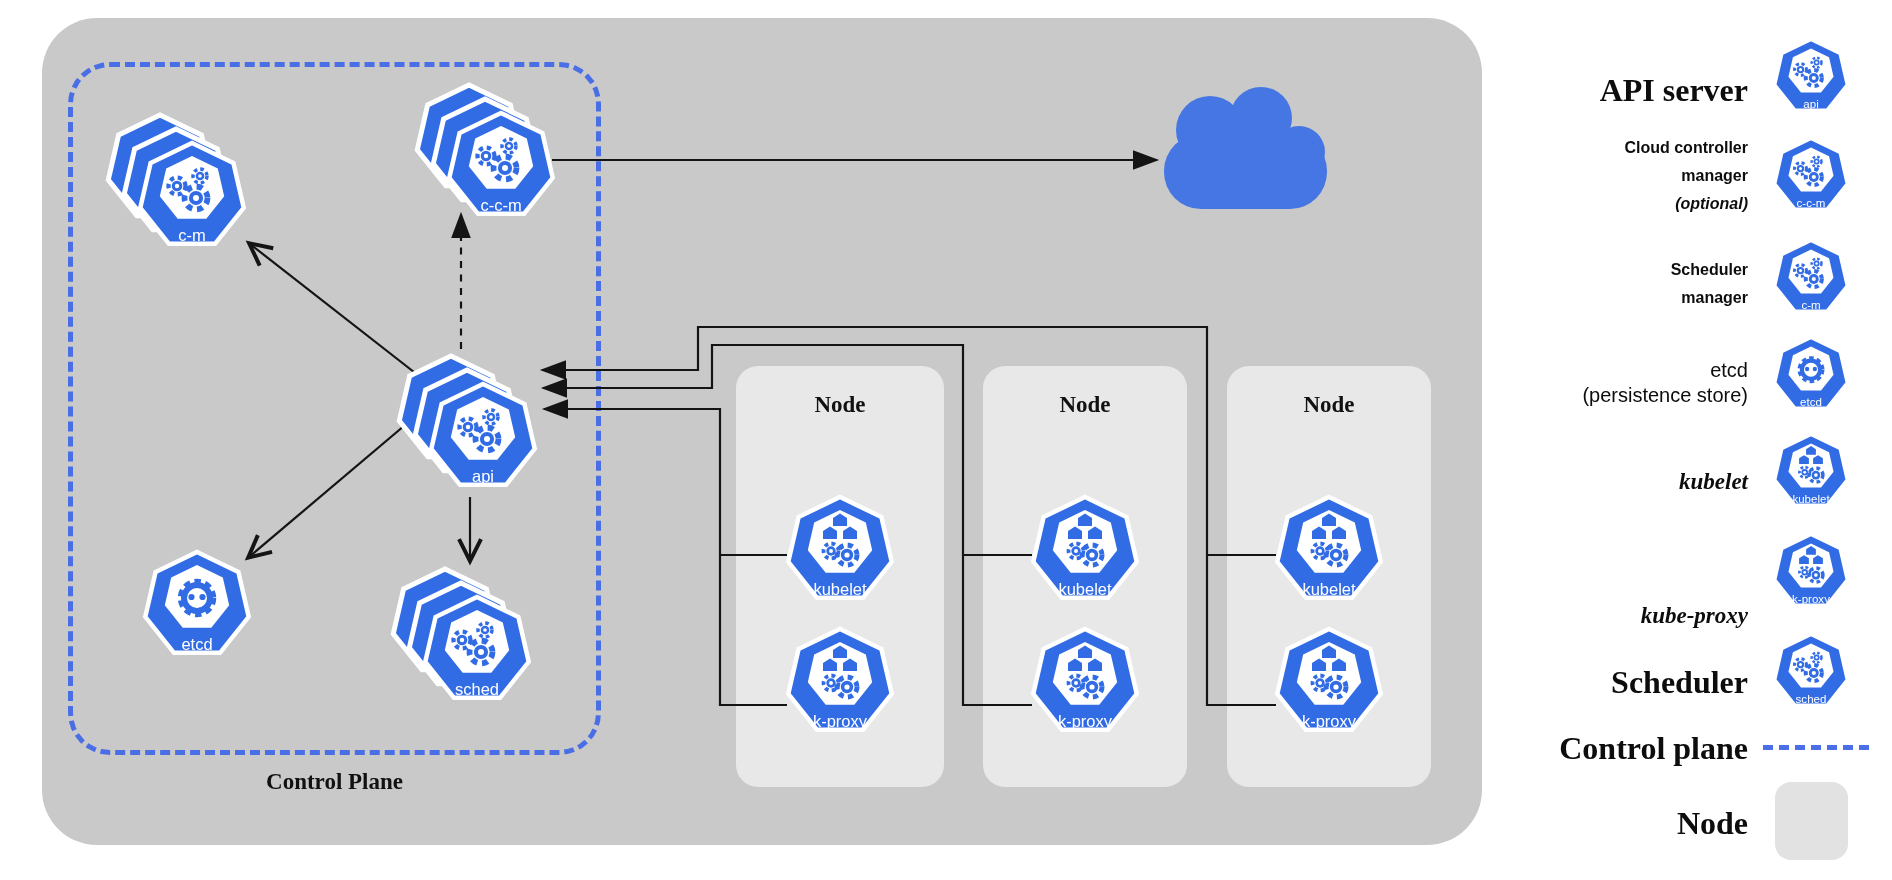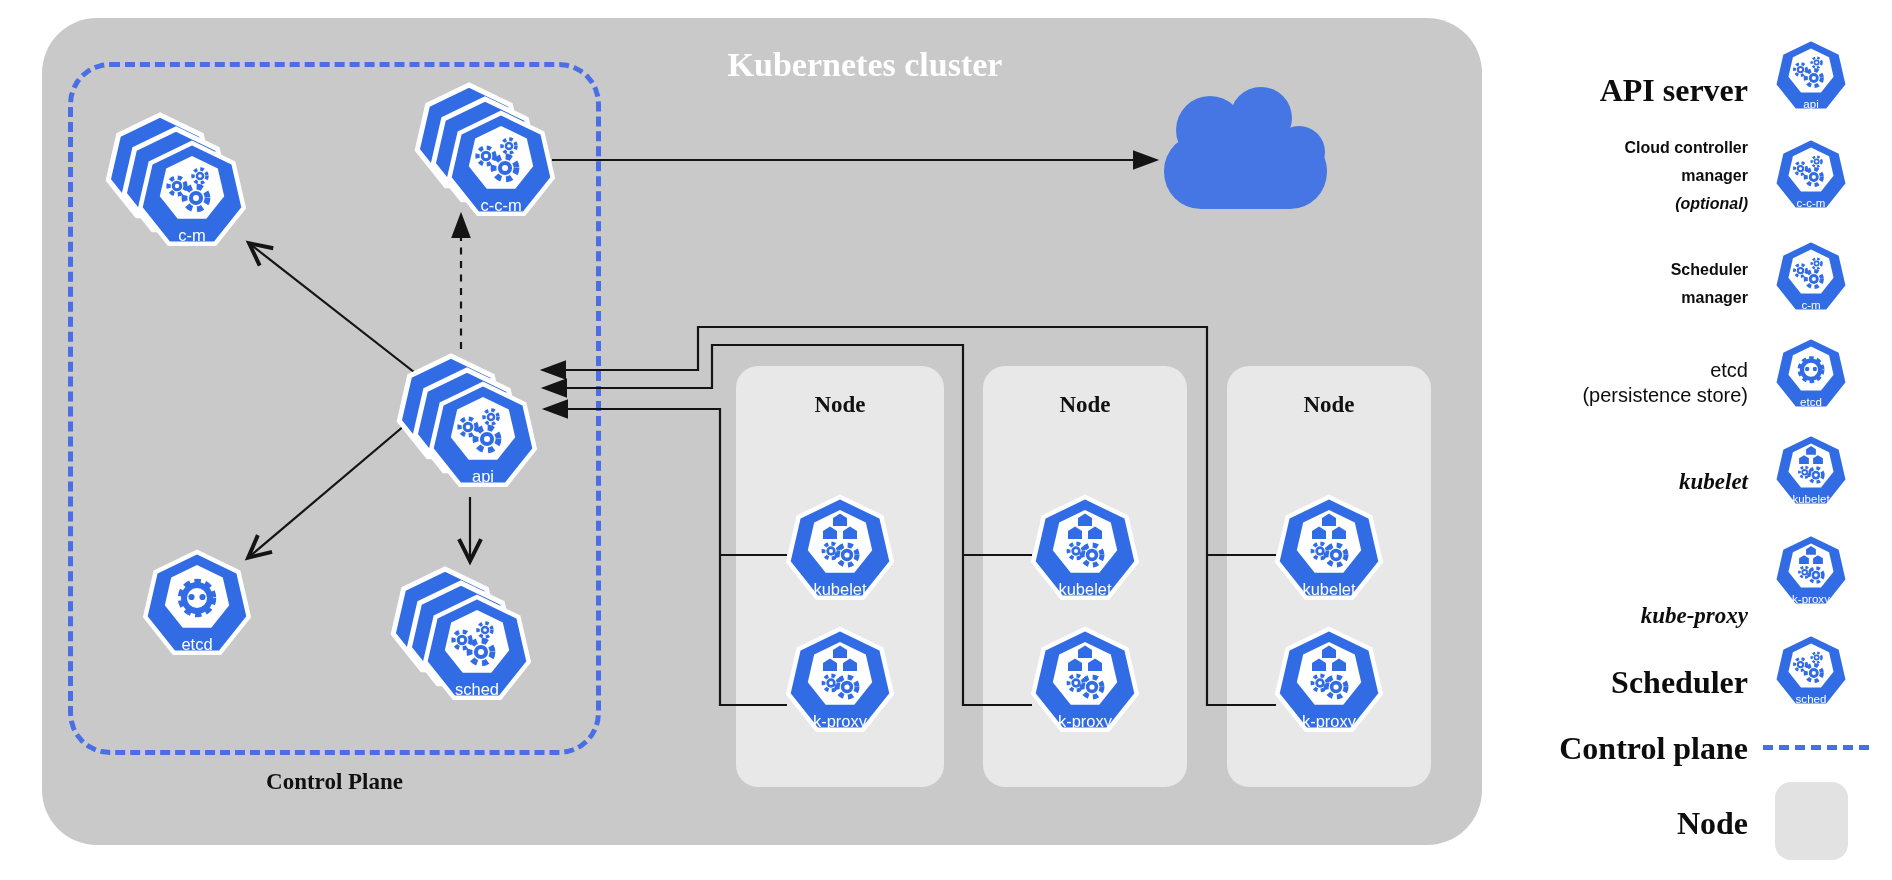--- a/index.html
+++ b/index.html
@@ -349,21 +349,20 @@
 
   <svg id="cloud" viewBox="0 0 175 135" xmlns="http://www.w3.org/2000/svg">
     <g>
       <circle cx="52" cy="52" r="34" fill="#4576e3"></circle>
       <circle cx="103" cy="40" r="31" fill="#4576e3"></circle>
       <circle cx="141" cy="74" r="26" fill="#4576e3"></circle>
       <rect x="6" y="56" width="163" height="75" rx="37" fill="#4576e3"></rect>
     </g>
   </svg>
 
-  <div id="cluster-title">Kubernetes cluster</div>
 
   <div id="legend">
       <div class="legend-text lt-serif" style="top: 90px;">
         <div>API server</div>
       </div>
       <div class="icon" style="left: 1741px; top: 8.4px;"><svg width="117.6" height="117.6" viewBox="0 0 168 168" xmlns="http://www.w3.org/2000/svg">
           <g transform="translate(100,98)">
         <polygon points="0.0,-53.0 41.4,-33.0 51.7,11.8 23.0,47.8 -23.0,47.8 -51.7,11.8 -41.4,-33.0" fill="#326ce5" stroke="#fff" stroke-width="4.5"></polygon>
         <g transform="translate(0,-7)">
               <polygon points="0.0,-33.0 25.8,-20.6 32.2,7.3 14.3,29.7 -14.3,29.7 -32.2,7.3 -25.8,-20.6" fill="#fff"></polygon>

